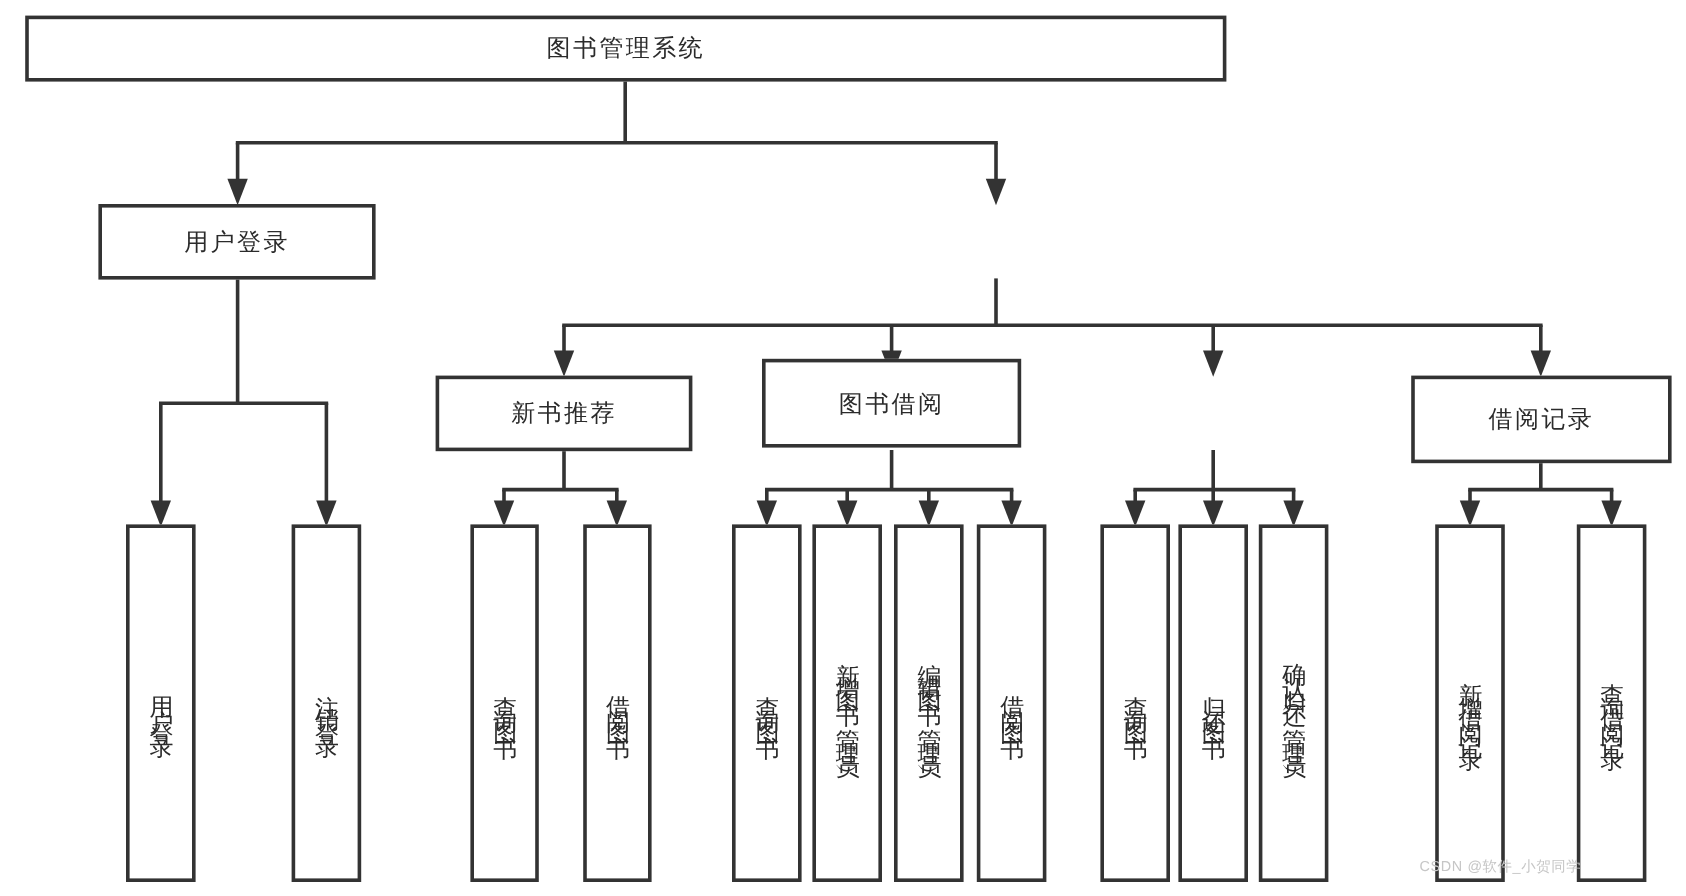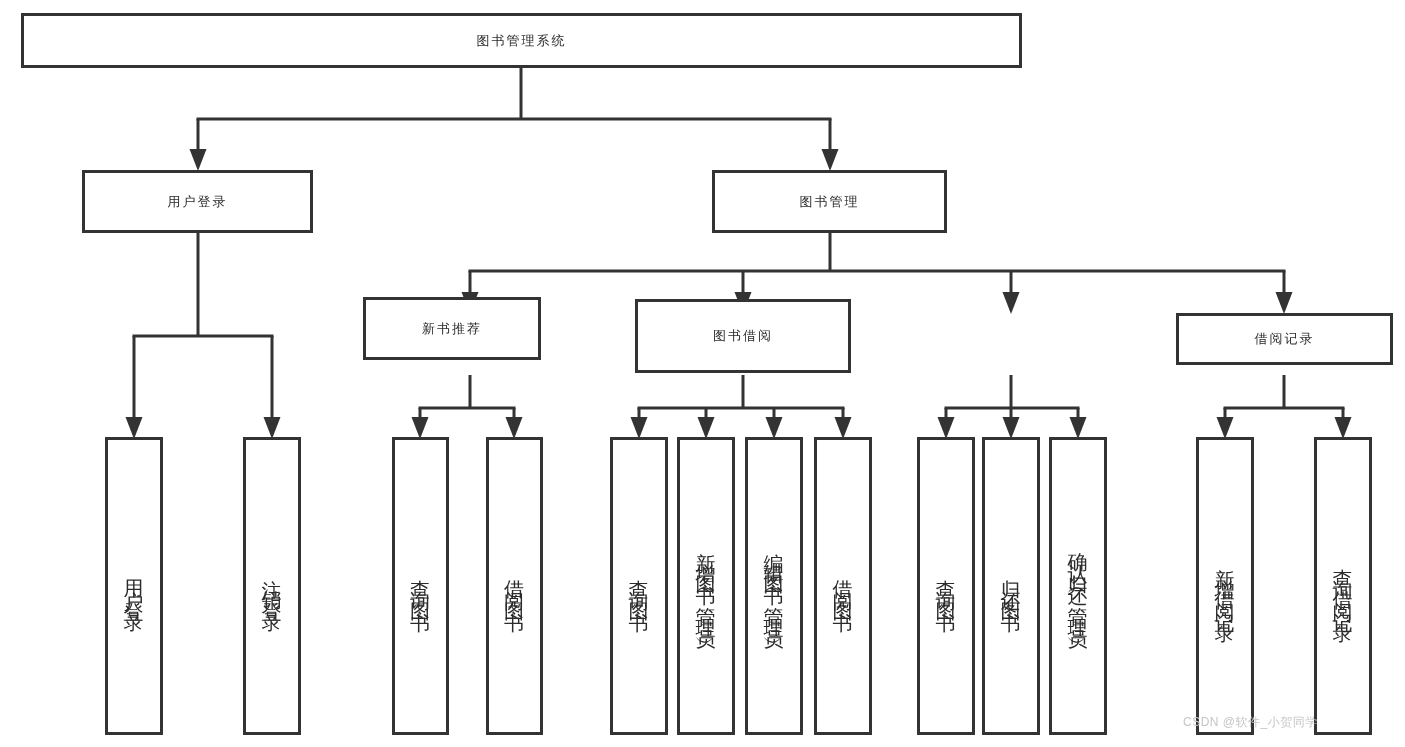--- a/index.html
+++ b/index.html
@@ -19,21 +19,21 @@
   }
   .box {
     position: absolute;
     box-sizing: border-box;
     border: 3px solid #333333;
     background: #ffffff;
     display: flex;
     align-items: center;
     justify-content: center;
     color: #2b2b2b;
-    font-size: 13px;
+    font-size: 20px;
     letter-spacing: 2px;
     z-index: 2;
   }
   .leaf {
     position: absolute;
     box-sizing: border-box;
     border: 3px solid #333333;
     background: #ffffff;
     display: flex;
     align-items: center;
@@ -120,31 +120,28 @@
       <polygon points="1334.5,417 1351.5,417 1343,439" fill="#333333"></polygon>
     </svg>
 
   <div class="box" style="left:21px;top:13px;width:1001px;height:55px">
     <span>图书管理系统</span>
   </div>
 
   <div class="box" style="left:82px;top:170px;width:231px;height:63px">
     <span>用户登录</span>
   </div>
-  <div class="box" style="left:712px;top:170px;width:235px;height:63px">
-    <span>图书管理</span>
-  </div>
 
-  <div class="box" style="left:363px;top:297px;width:178px;height:63px">
+  <div class="box" style="left:363px;top:313px;width:214px;height:63px">
     <span>新书推荐</span>
   </div>
   <div class="box" style="left:635px;top:299px;width:216px;height:74px">
     <span>图书借阅</span>
   </div>
-  <div class="box" style="left:1176px;top:313px;width:217px;height:52px">
+  <div class="box" style="left:1176px;top:313px;width:217px;height:73px">
     <span>借阅记录</span>
   </div>
 
   <div class="leaf" style="left:105px;top:437px;width:58px;height:298px">
     <span class="vtext">用户登录</span>
   </div>
   <div class="leaf" style="left:243px;top:437px;width:58px;height:298px">
     <span class="vtext">注销登录</span>
   </div>
 

